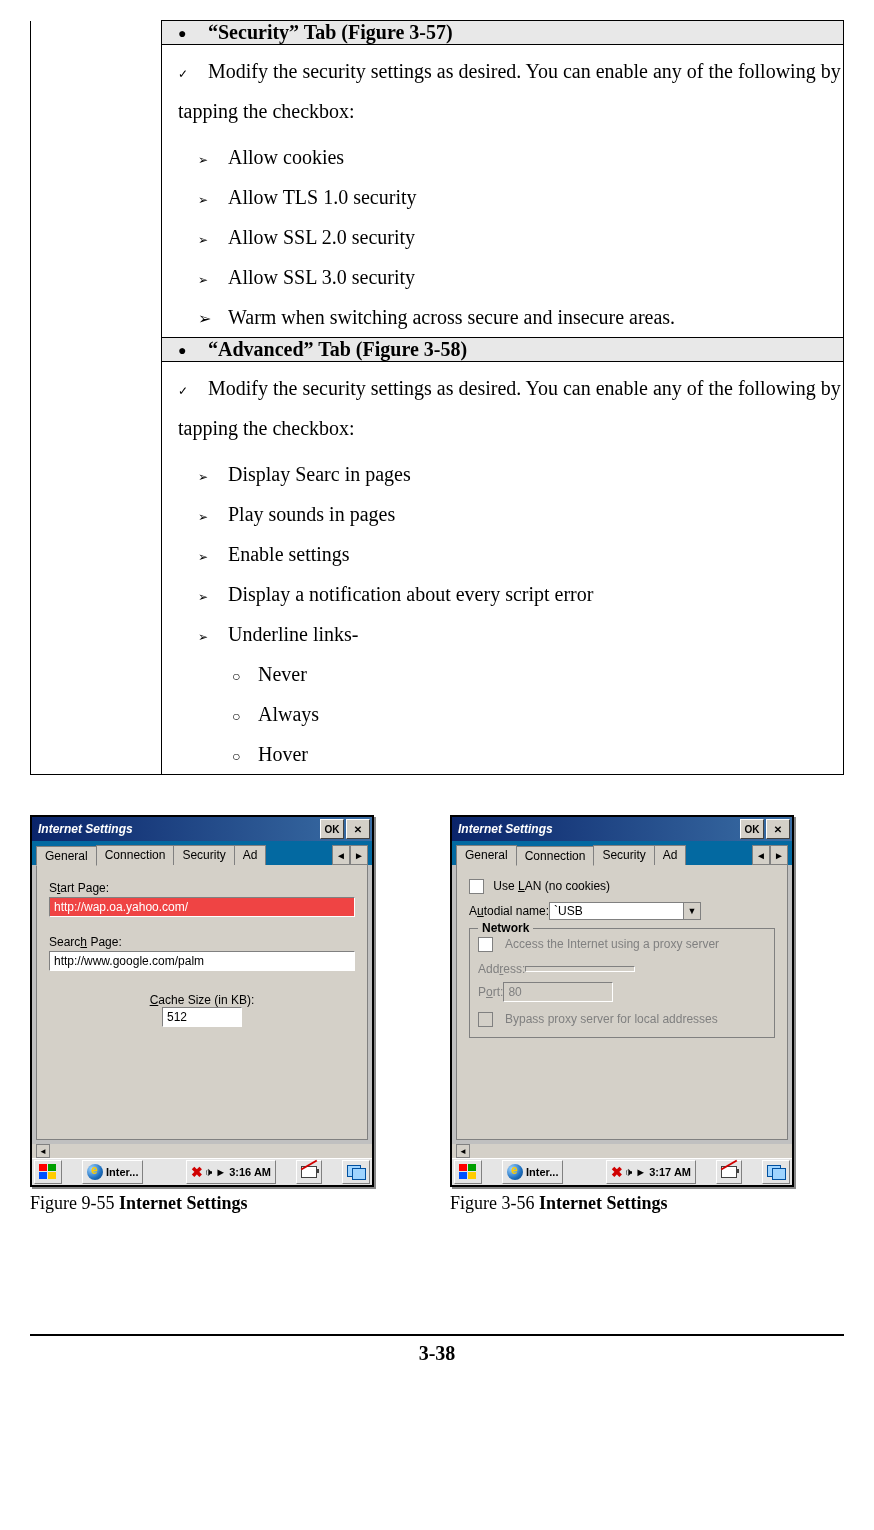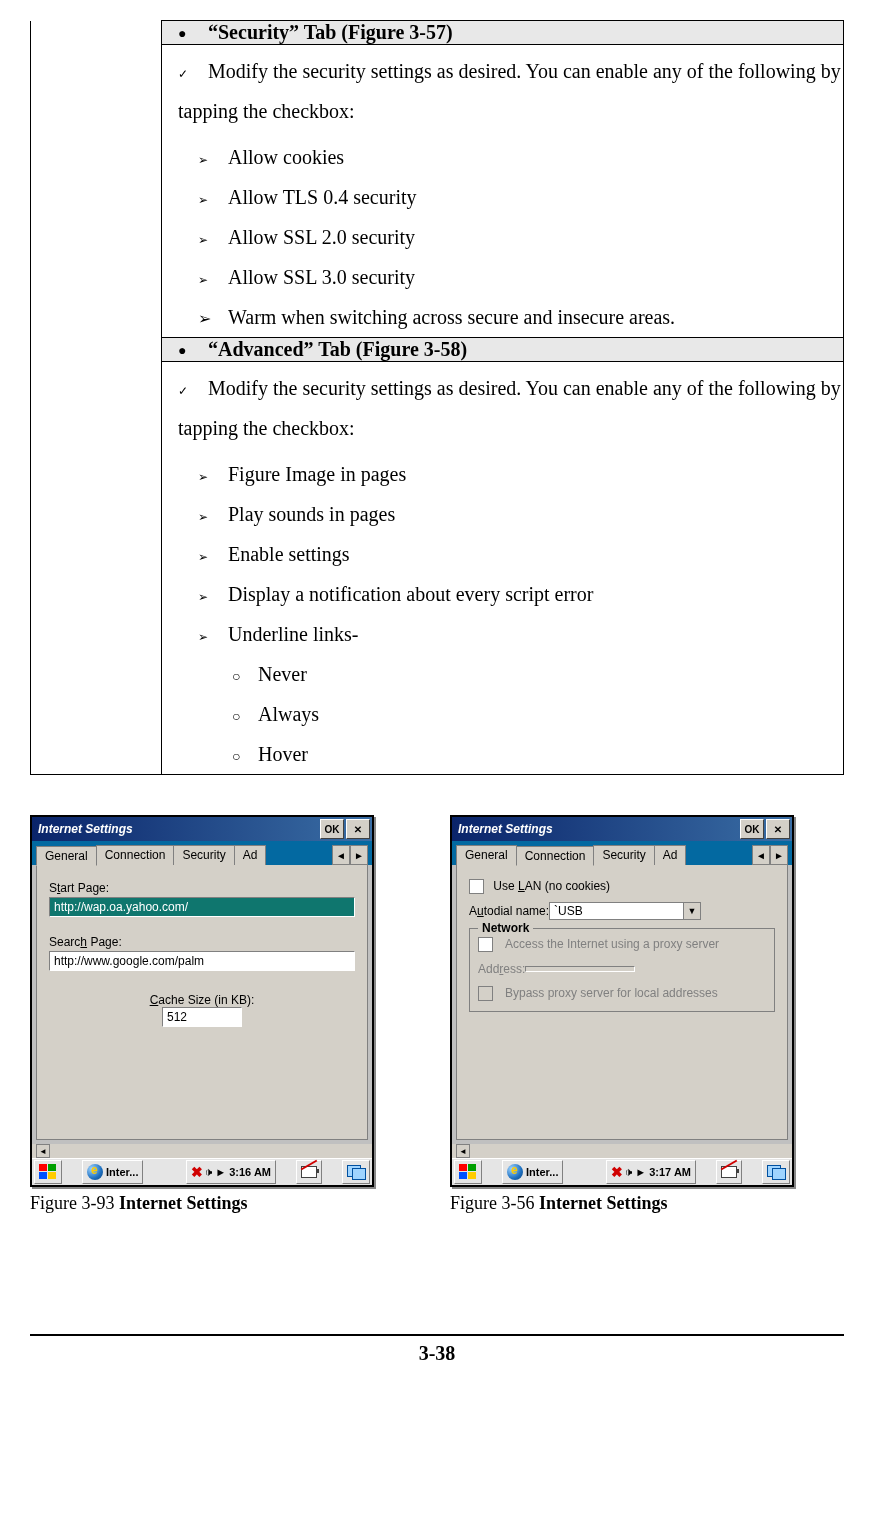--- a/index.html
+++ b/index.html
@@ -122,21 +122,21 @@
   .txtinput {
     width: 100%;
     box-sizing:border-box;
     border:1px solid #808080;
     border-right-color:#fff;border-bottom-color:#fff;
     background:#fff;
     padding: 2px 4px;
     font-family: Tahoma, sans-serif;
     font-size:12px;
   }
-  .txtinput.sel { background:#0f766e; color:#fff; }
+  .txtinput.sel { background:#ef4444; color:#fff; }
   .txtinput.small { width: 80px; }
   .txtinput.mid { width: 110px; }
   .row-inline { display:flex; align-items:center; margin-top:12px;}
   .btnrow { display:flex; gap:10px; margin-top:16px; justify-content:center;}
   .winbtn {
     padding: 2px 10px;
     background:#d4d0c8;
     border:1px solid #fff;
     border-right-color:#404040;border-bottom-color:#404040;
     font-family: Tahoma, sans-serif; font-size:12px; font-weight:bold;
@@ -214,21 +214,21 @@
           </ul>
     </td>
   </tr>
   <tr>
     <td class="content-cell">
       <ul class="check">
             <li><span>Modify the security settings as desired. You can enable any of the following by tapping the checkbox:</span></li>
           </ul>
       <ul class="arrow">
         <li><span>Allow cookies</span></li>
-        <li><span>Allow TLS 0.4 security</span></li>
+        <li><span>Allow TLS 1.0 security</span></li>
         <li><span>Allow SSL 2.0 security</span></li>
         <li><span>Allow SSL 3.0 security</span></li>
       </ul>
       <ul class="arrow-big">
         <li><span>Warm when switching across secure and insecure areas.</span></li>
       </ul>
     </td>
   </tr>
   <tr>
     <td class="header-row">
@@ -236,21 +236,21 @@
             <li><span>“Advanced” Tab (Figure 3-58)</span></li>
           </ul>
     </td>
   </tr>
   <tr>
     <td class="content-cell">
       <ul class="check">
             <li><span>Modify the security settings as desired. You can enable any of the following by tapping the checkbox:</span></li>
           </ul>
       <ul class="arrow">
-        <li><span>Figure Image in pages</span></li>
+        <li><span>Display Searc in pages</span></li>
         <li><span>Play sounds in pages</span></li>
         <li><span>Enable settings</span></li>
         <li><span>Display a notification about every script error</span></li>
         <li><span>Underline links-</span></li>
       </ul>
       <ul class="circle">
         <li><span>Never</span></li>
         <li><span>Always</span></li>
         <li><span>Hover</span></li>
       </ul>
@@ -311,21 +311,21 @@
           </div>
         <div class="cell">
             <span class="cascade-icon">
               <span class="w1"></span>
               <span class="w2"></span>
             </span>
           </div>
       </div>
     </div>
     <div class="caption">
-      <span class="fig">Figure 3-93 </span><span class="title">Internet Settings</span>
+      <span class="fig">Figure 9-55 </span><span class="title">Internet Settings</span>
     </div>
   </div>
 
   <div class="shot-block">
     <div class="win">
       <div class="titlebar">
         <span class="t">Internet Settings</span>
         <span class="btn">OK</span>
         <span class="btn">✕</span>
       </div>
@@ -354,20 +354,24 @@
         <div class="fieldset">
           <div class="legend">Network</div>
           <div style="display:flex;align-items:flex-start;gap:6px;">
             <span class="cb"></span>
             <span class="grey" style="flex:1;">Access the Internet using a proxy server</span>
           </div>
           <div class="row-inline grey" style="margin-top:10px;">
             <span><span>Add</span><span class="und">r</span><span>ess:</span></span>
             <div class="txtinput mid" style="background:#d4d0c8;"></div>
           </div>
+          <div class="row-inline grey" style="margin-top:6px;">
+            <span><span>P</span><span class="und">o</span><span>rt:</span></span>
+            <div class="txtinput mid grey" style="background:#d4d0c8;">80</div>
+          </div>
           <div style="display:flex;align-items:flex-start;gap:6px;margin-top:10px;">
             <span class="cb disabled"></span>
             <span class="grey" style="flex:1;">Bypass proxy server for local addresses</span>
           </div>
         </div>
       </div>
       <div class="scrollhint">
           <div class="arrow-l">◄</div>
         </div>
       <div class="taskbar">

